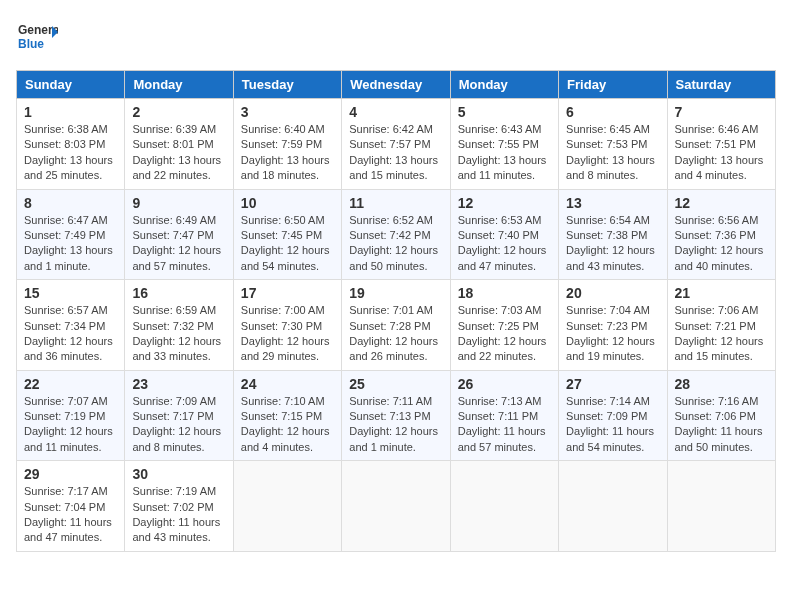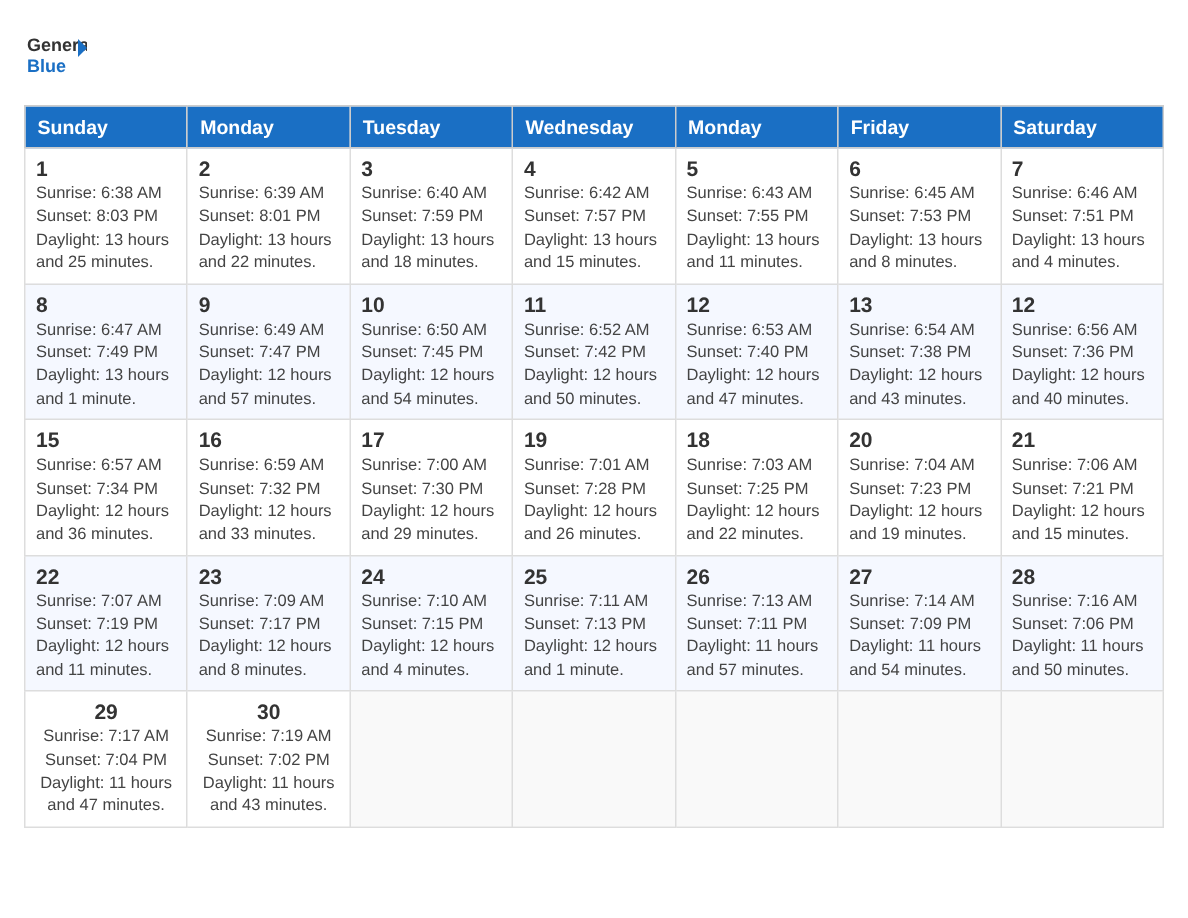--- a/index.html
+++ b/index.html
@@ -69,21 +69,20 @@
     .day-content {
       font-size: 11px;
       line-height: 1.4;
       color: #444;
     }
     .empty-cell {
       background: #f9f9f9 !important;
     }
     .last-row td {
       height: 80px;
-      text-align: center;
     }
   </style>
 </head>
 <body>
 
 <div class="header">
   <div class="logo">
   <svg width="42" height="42" viewBox="0 0 42 42">
     <rect width="42" height="42" fill="white"></rect>
     <text x="2" y="18" font-size="12" font-weight="bold" fill="#333" font-family="Arial">General</text>

